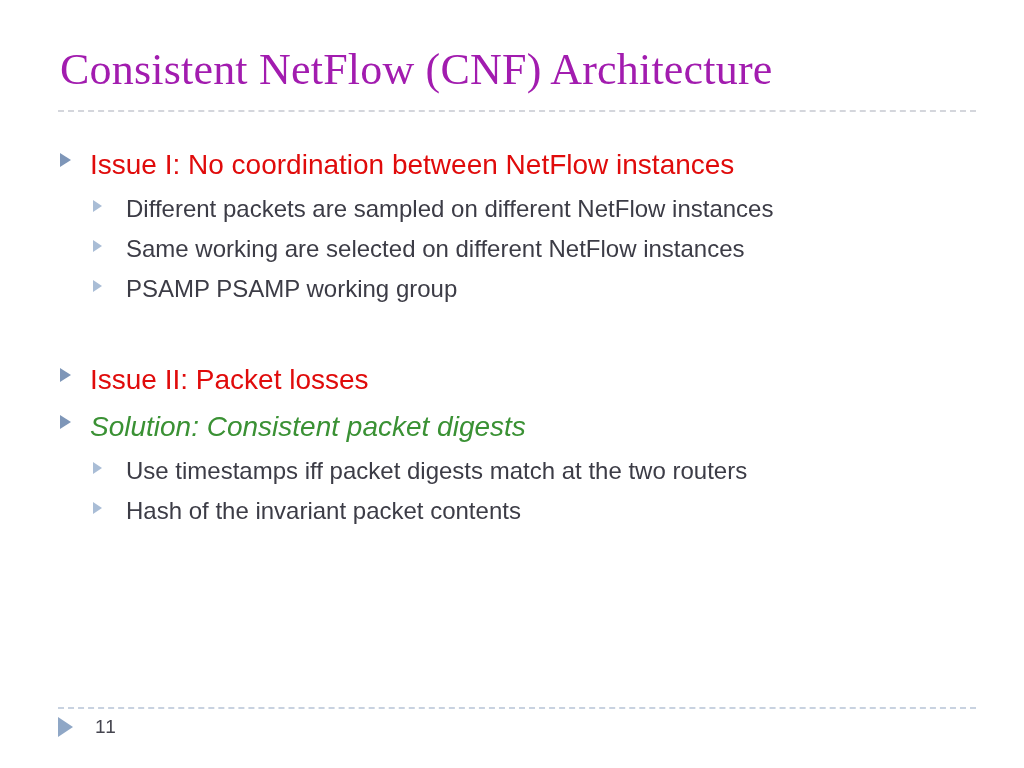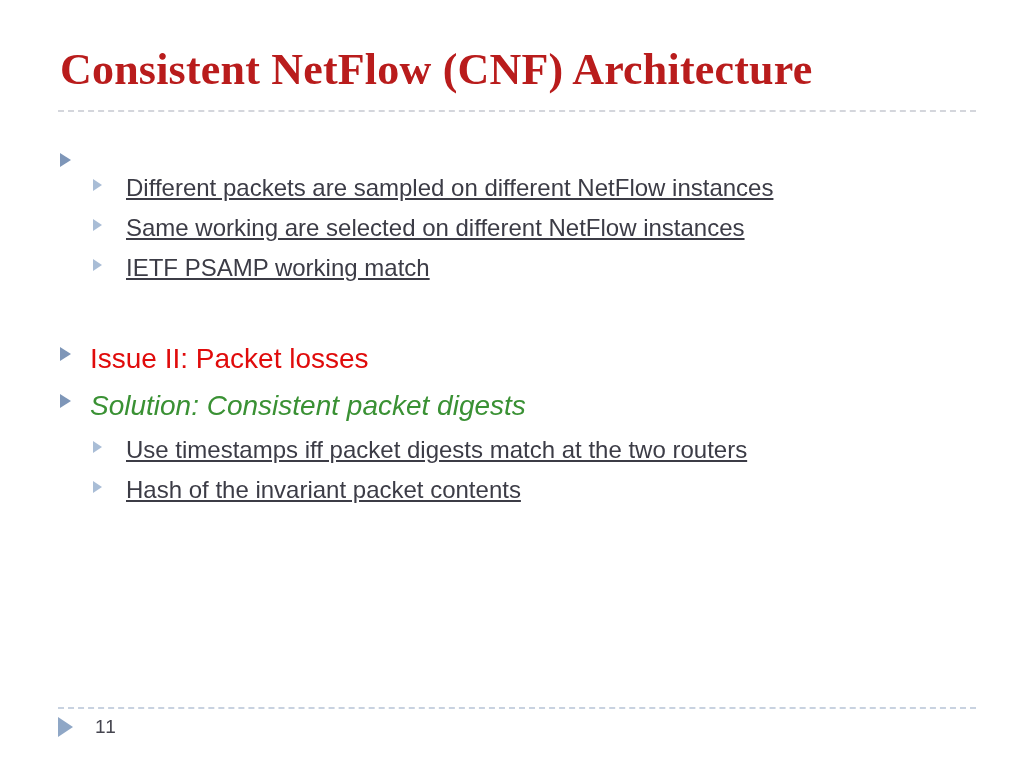--- a/index.html
+++ b/index.html
@@ -26,22 +26,22 @@
   
   #title-block {
     position: absolute;
     left: 60px;
     top: 47px;
     width: 920px;
   }
   #slide-title {
     font-family: "Liberation Serif", "DejaVu Serif", serif;
     font-size: 44px;
-    font-weight: 700;
-    color: #b91c1c;
+    font-weight: 400;
+    color: #a21caf;
     letter-spacing: 0.2px;
     line-height: 1.05;
     white-space: nowrap;
   }
   #title-rule {
     position: absolute;
     left: 58px;
     top: 110px;
     width: 918px;
     height: 0;
@@ -88,21 +88,20 @@
     flex: 0 0 auto;
     width: 33px;
     padding-top: 11px;
     line-height: 0;
   }
   .lvl2 .btext {
     font-size: 24px;
     line-height: 40px;
     color: #3c3c46;
     white-space: nowrap;
-    text-decoration: underline;
   }
 
   
   .red {
     color: #e00b0b;
   }
   .green {
     color: #3a9134;
     font-style: italic;
   }
@@ -166,32 +165,33 @@
 <div id="slide">
 
   <div id="title-block">
     <div id="slide-title">Consistent NetFlow (CNF) Architecture</div>
   </div>
   <div id="title-rule"></div>
 
   <div id="body">
       <div class="bullet-row lvl1">
         <div class="marker"><span class="tri1"></span></div>
+        <div class="btext red">Issue I: No coordination between NetFlow instances</div>
       </div>
       <div class="bullet-row lvl2">
         <div class="marker"><span class="tri2"></span></div>
         <div class="btext">Different packets are sampled on different NetFlow instances</div>
       </div>
       <div class="bullet-row lvl2">
         <div class="marker"><span class="tri2"></span></div>
         <div class="btext">Same working are selected on different NetFlow instances</div>
       </div>
       <div class="bullet-row lvl2">
         <div class="marker"><span class="tri2"></span></div>
-        <div class="btext">IETF PSAMP working match</div>
+        <div class="btext">PSAMP PSAMP working group</div>
       </div>
       <div class="spacer-row"></div>
       <div class="bullet-row lvl1">
         <div class="marker"><span class="tri1"></span></div>
         <div class="btext red">Issue II:  Packet losses</div>
       </div>
       <div class="bullet-row lvl1">
         <div class="marker"><span class="tri1"></span></div>
         <div class="btext green">Solution: Consistent packet digests</div>
       </div>

